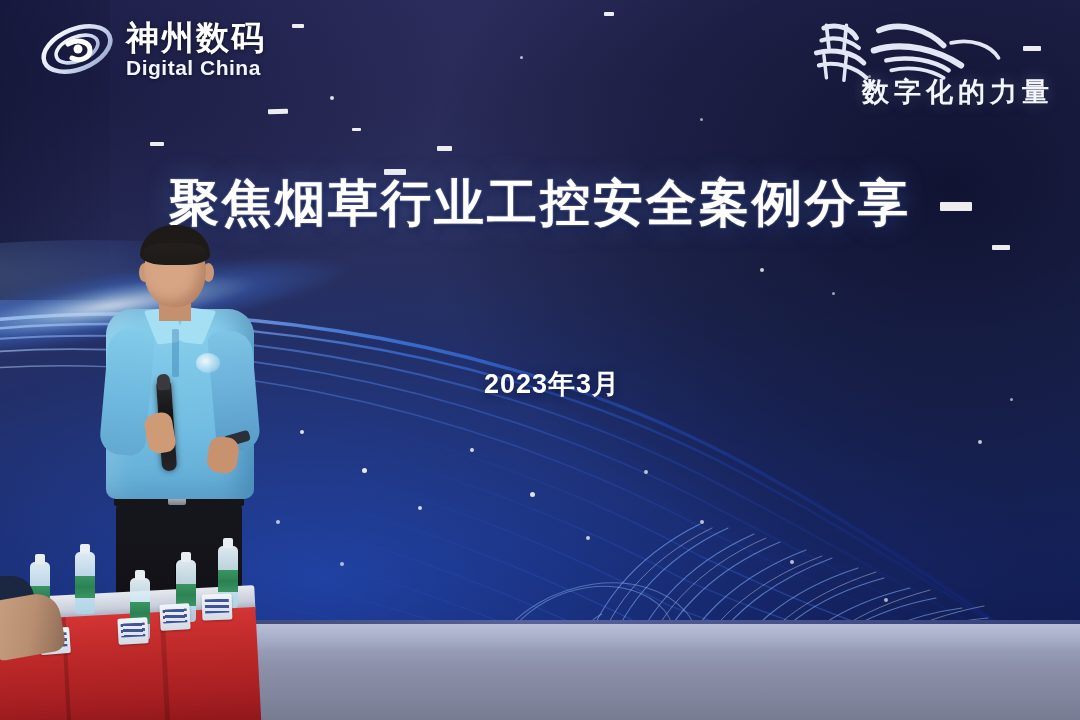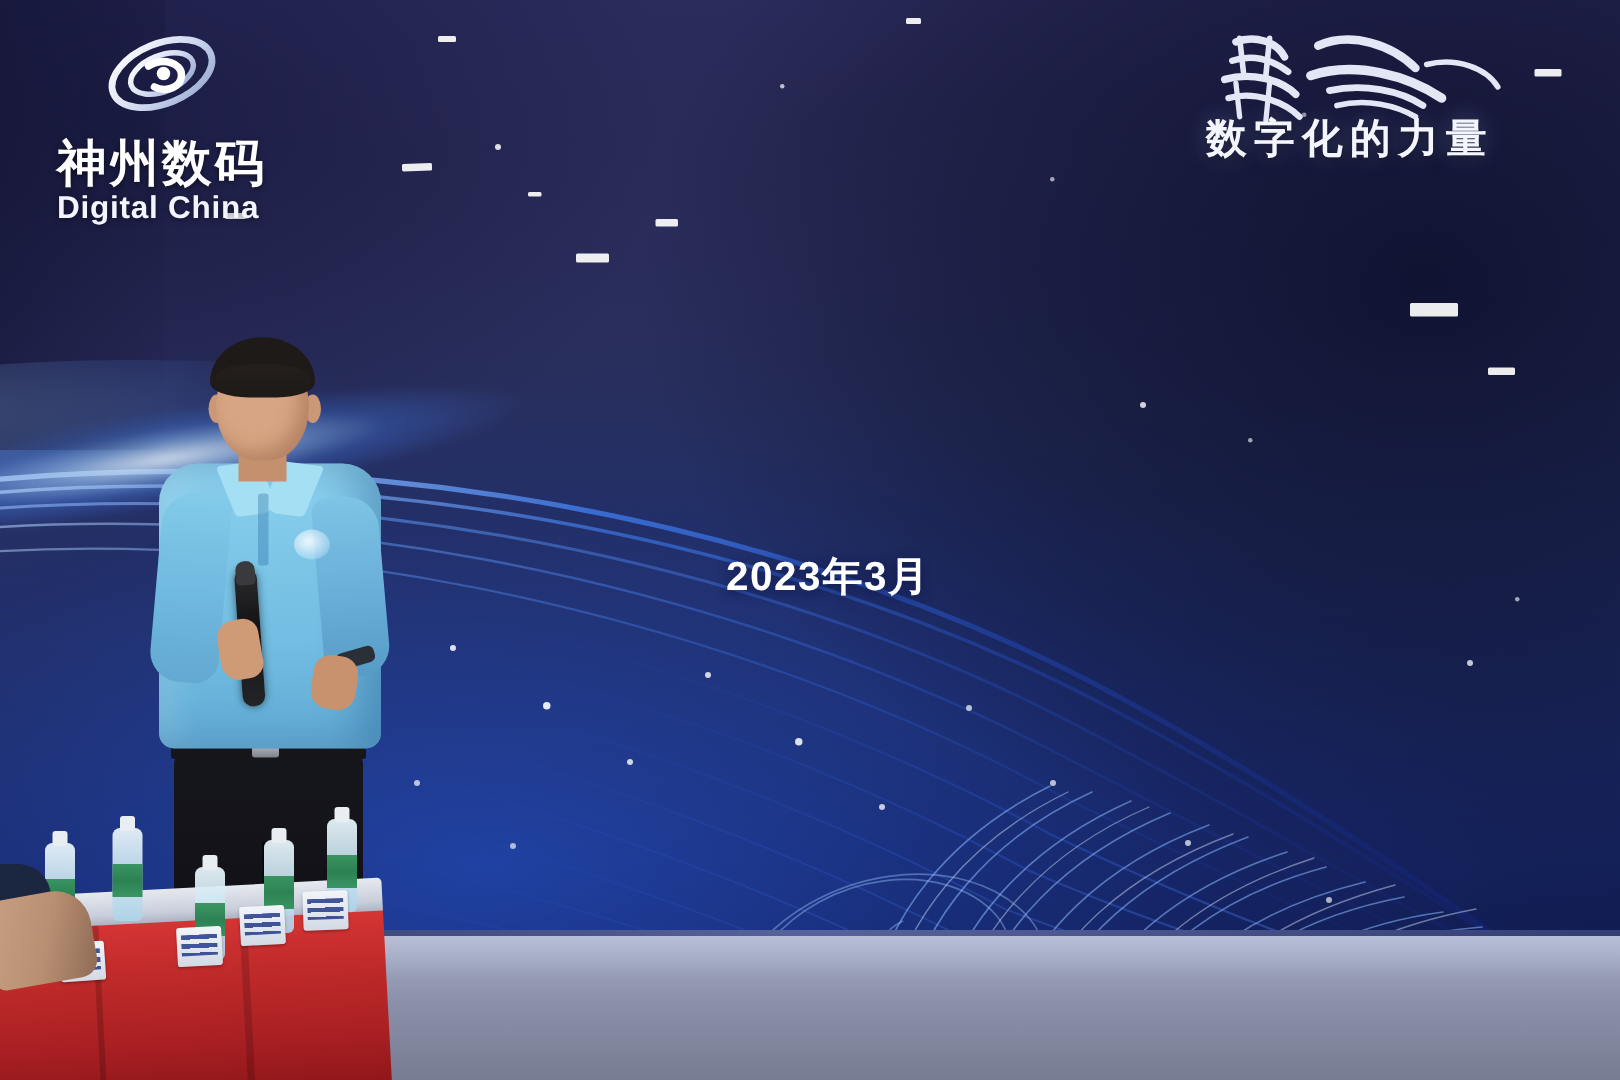--- a/index.html
+++ b/index.html
@@ -130,21 +130,20 @@
   }
 
   
   .brand-left {
     position: absolute;
     left: 38px;
     top: 16px;
     display: flex;
     align-items: center;
     gap: 10px;
-    flex-direction: column;
   }
   .brand-mark {
     width: 78px;
     height: 66px;
     position: relative;
     flex: 0 0 auto;
   }
   .brand-text { display: flex; flex-direction: column; line-height: 1; }
   .brand-cn {
     font-size: 33px;
@@ -161,20 +160,21 @@
     margin-top: 3px;
     text-shadow: 0 1px 4px rgba(0,0,0,0.5);
   }
 
   
   .brand-right {
     position: absolute;
     right: 26px;
     top: 18px;
     width: 250px;
+    text-align: right;
   }
   .slogan-cal {
     height: 56px;
     position: relative;
     margin-right: 38px;
   }
   .slogan-sub {
     font-size: 27px;
     font-weight: 700;
     color: #f4f6ff;
@@ -638,20 +638,21 @@
             <path d="M56,26 C 80,18 108,26 126,38" stroke-width="5"></path>
             <path d="M66,34 C 84,30 104,34 116,42" stroke-width="3.6"></path>
             <path d="M70,42 C 86,38 102,42 112,48" stroke-width="3"></path>
             <path d="M118,20 C 134,16 150,22 156,32" stroke-width="3"></path>
           </g>
         </svg>
       </div>
       <div class="slogan-sub">数字化的力量</div>
     </div>
 
+    <div class="screen-title">聚焦烟草行业工控安全案例分享</div>
     <div class="screen-date">2023年3月</div>
   </div>
 
   <div class="floor">
     <div class="floor-edge"></div>
     <div class="floor-sheen"></div>
   </div>
 
   <div class="speaker">
     <div class="sp-pants"></div>

